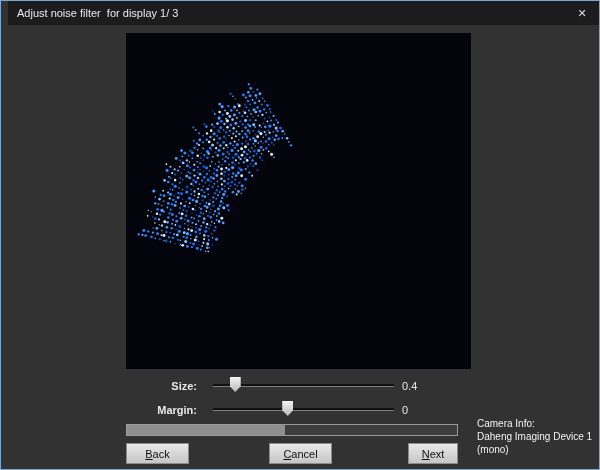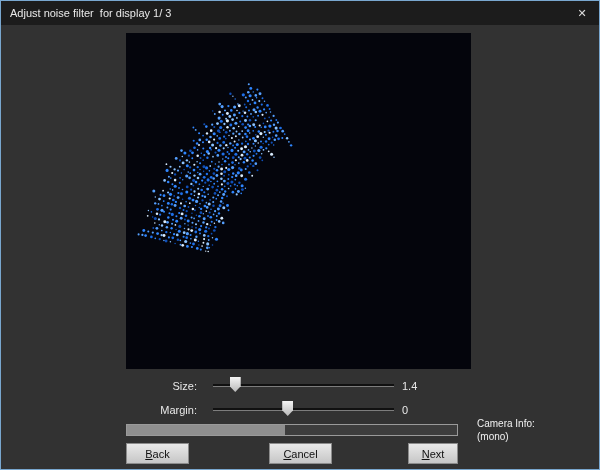--- a/index.html
+++ b/index.html
@@ -2,38 +2,38 @@
 <html><head>
 <meta charset="utf-8">
 <style>
   html, body { margin:0; padding:0; background:#222; }
   .window {
     position:relative; width:600px; height:470px;
     background:#323232; border:1px solid #79a7cf; box-sizing:border-box;
     font-family:"Liberation Sans", sans-serif; overflow:hidden;
   }
   .titlebar {
-    position:absolute; top:0; left:0; right:0; height:24px;
+    position:absolute; top:0; left:7px; right:0; height:24px;
     background:#1c1c1c; color:#e9e9e9; font-size:11px;
     display:flex; align-items:center;
   }
   .title { padding-left:9px; white-space:pre; }
   .close-btn {
     position:absolute; right:0; top:0; width:34px; height:24px;
     display:flex; align-items:center; justify-content:center;
     color:#dcdcdc; font-size:11px; cursor:default;
   }
   .image-area {
     position:absolute; left:125px; top:32px; width:345px; height:336px;
     background:#04050c;
   }
   .image-area svg { display:block; width:100%; height:100%; }
   .ctl-label {
     position:absolute; width:62px; text-align:right;
-    color:#e8e8e8; font-size:11px;
+    color:#e8e8e8; font-size:11px;font-weight:bold;
   }
   .ctl-value { position:absolute; color:#e8e8e8; font-size:11px; }
   .slider { position:absolute; left:212px; width:181px; height:17px; }
   .slider .track {
     position:absolute; left:0; right:0; top:8px; height:2px;
     background:#101010; box-shadow:0 1px 0 #7d7d7d;
   }
   .slider .thumb {
     position:absolute; top:1px; width:11px; height:15px; margin-left:-5px;
     background:linear-gradient(#f4f4f4,#b9b9b9);
@@ -680,35 +680,36 @@
         <circle cx="16.4" cy="201.9" r="1.12" fill="#55a0ff"></circle>
         <circle cx="12.6" cy="201.4" r="1.03" fill="#55a0ff"></circle>
       </svg>
   </div>
 
   <span class="ctl-label" style="left:134px; top:379px;">Size:</span>
   <div class="slider" style="top:375px;">
     <div class="track"></div>
     <div class="thumb" style="left: 12%;"></div>
   </div>
-  <span class="ctl-value" style="left:401px; top:379px;">1.4</span>
+  <span class="ctl-value" style="left:401px; top:379px;">0.4</span>
 
   <span class="ctl-label" style="left:134px; top:403px;">Margin:</span>
   <div class="slider" style="top:399px;">
     <div class="track"></div>
     <div class="thumb" style="left: 41%;"></div>
   </div>
   <span class="ctl-value" style="left:401px; top:403px;">0</span>
 
   <div class="progress">
     <div class="fill" style="width: 48%;"></div>
   </div>
 
   <div class="btn btn-back"><u>B</u>ack</div>
   <div class="btn btn-cancel"><u>C</u>ancel</div>
   <div class="btn btn-next"><u>N</u>ext</div>
 
   <div class="camera-info">
     <div>Camera Info:</div>
+    <div>Daheng Imaging Device 1</div>
     <div>(mono)</div>
   </div>
 
 </div>
 
 </body></html>

